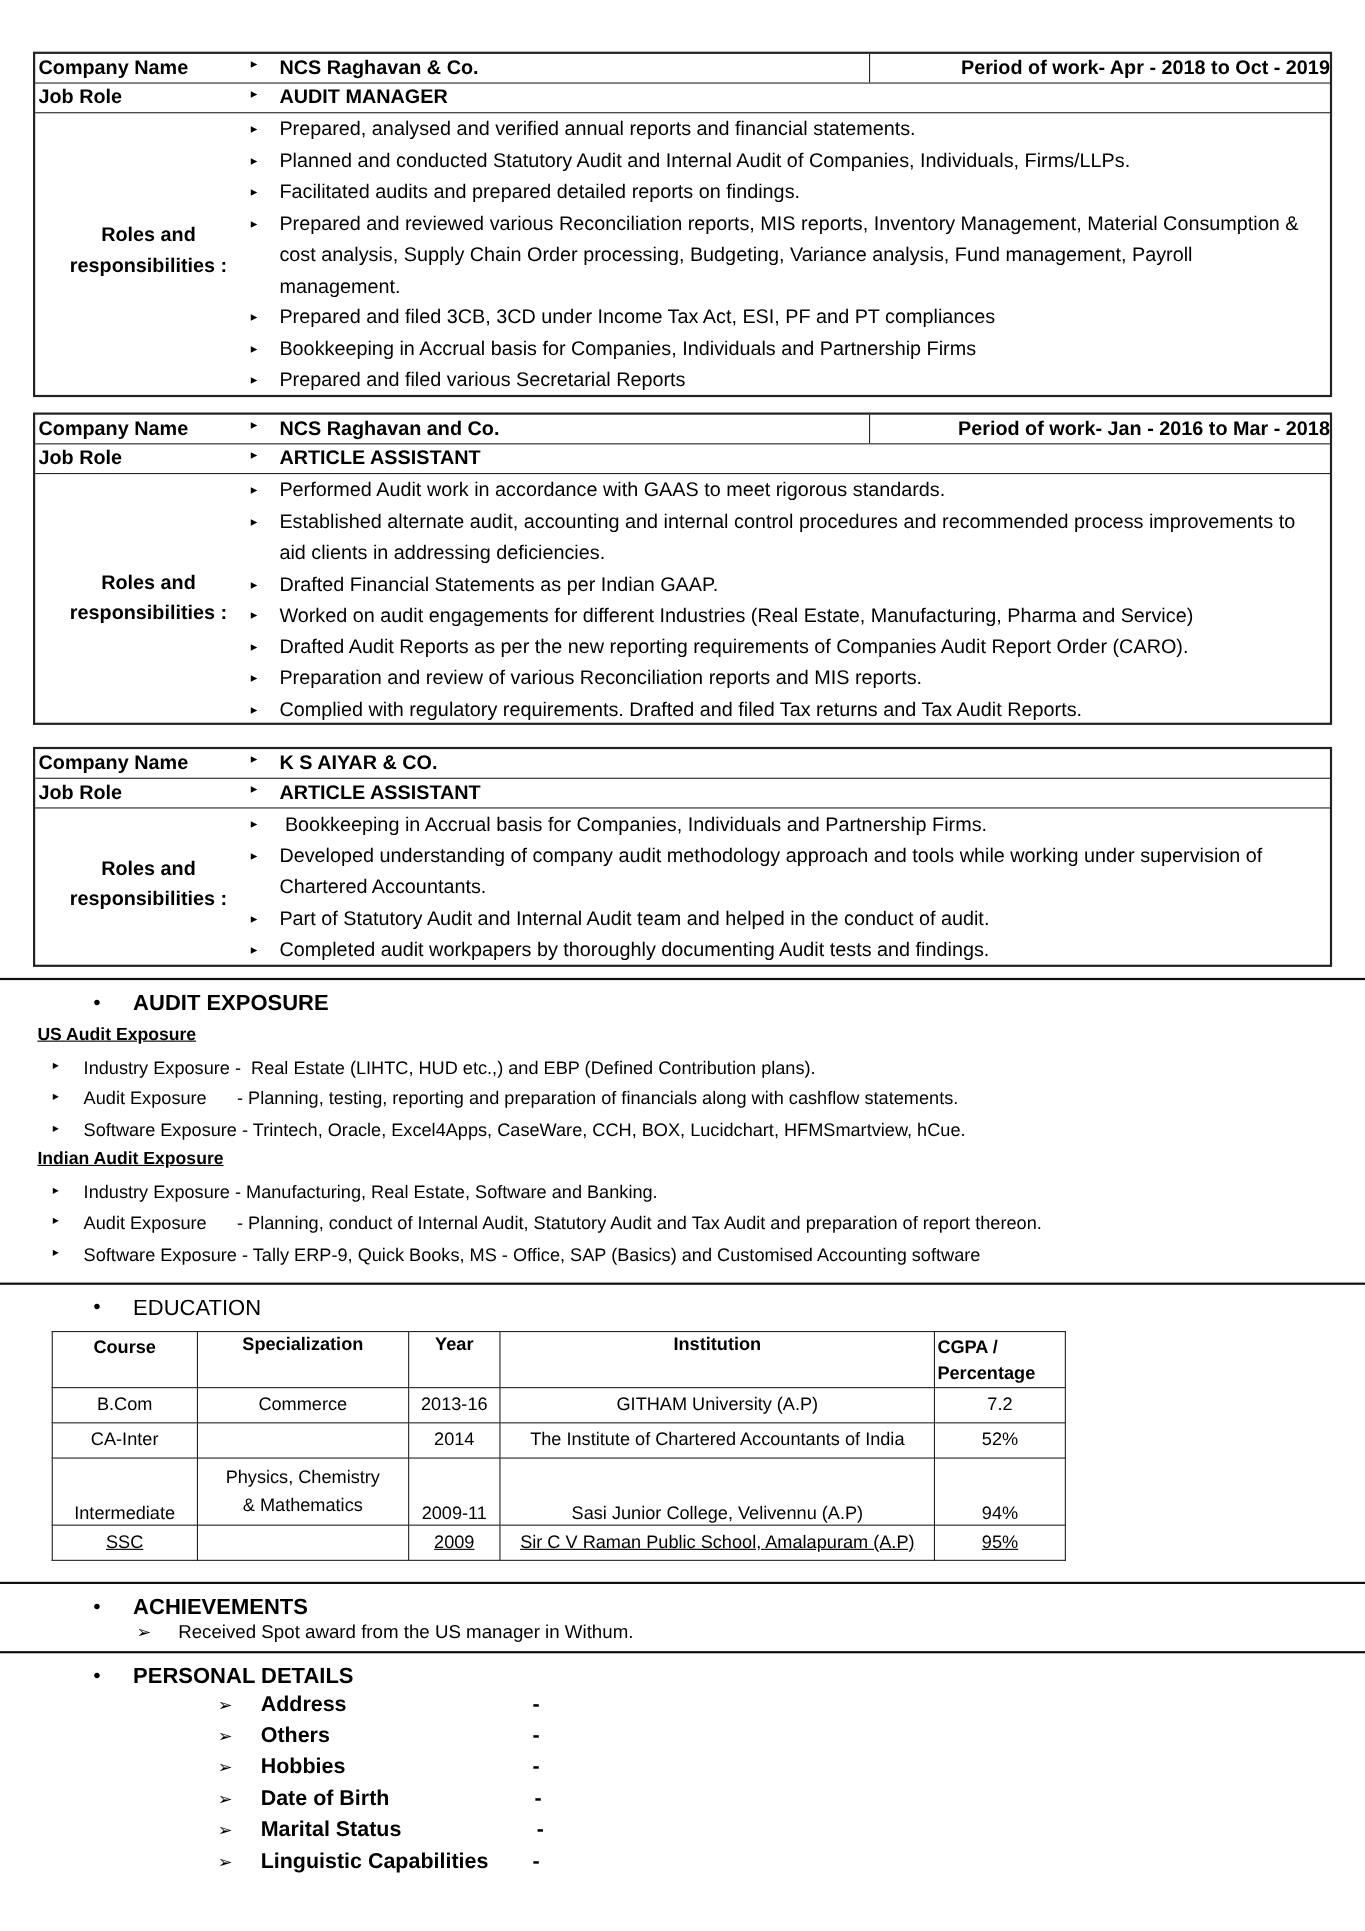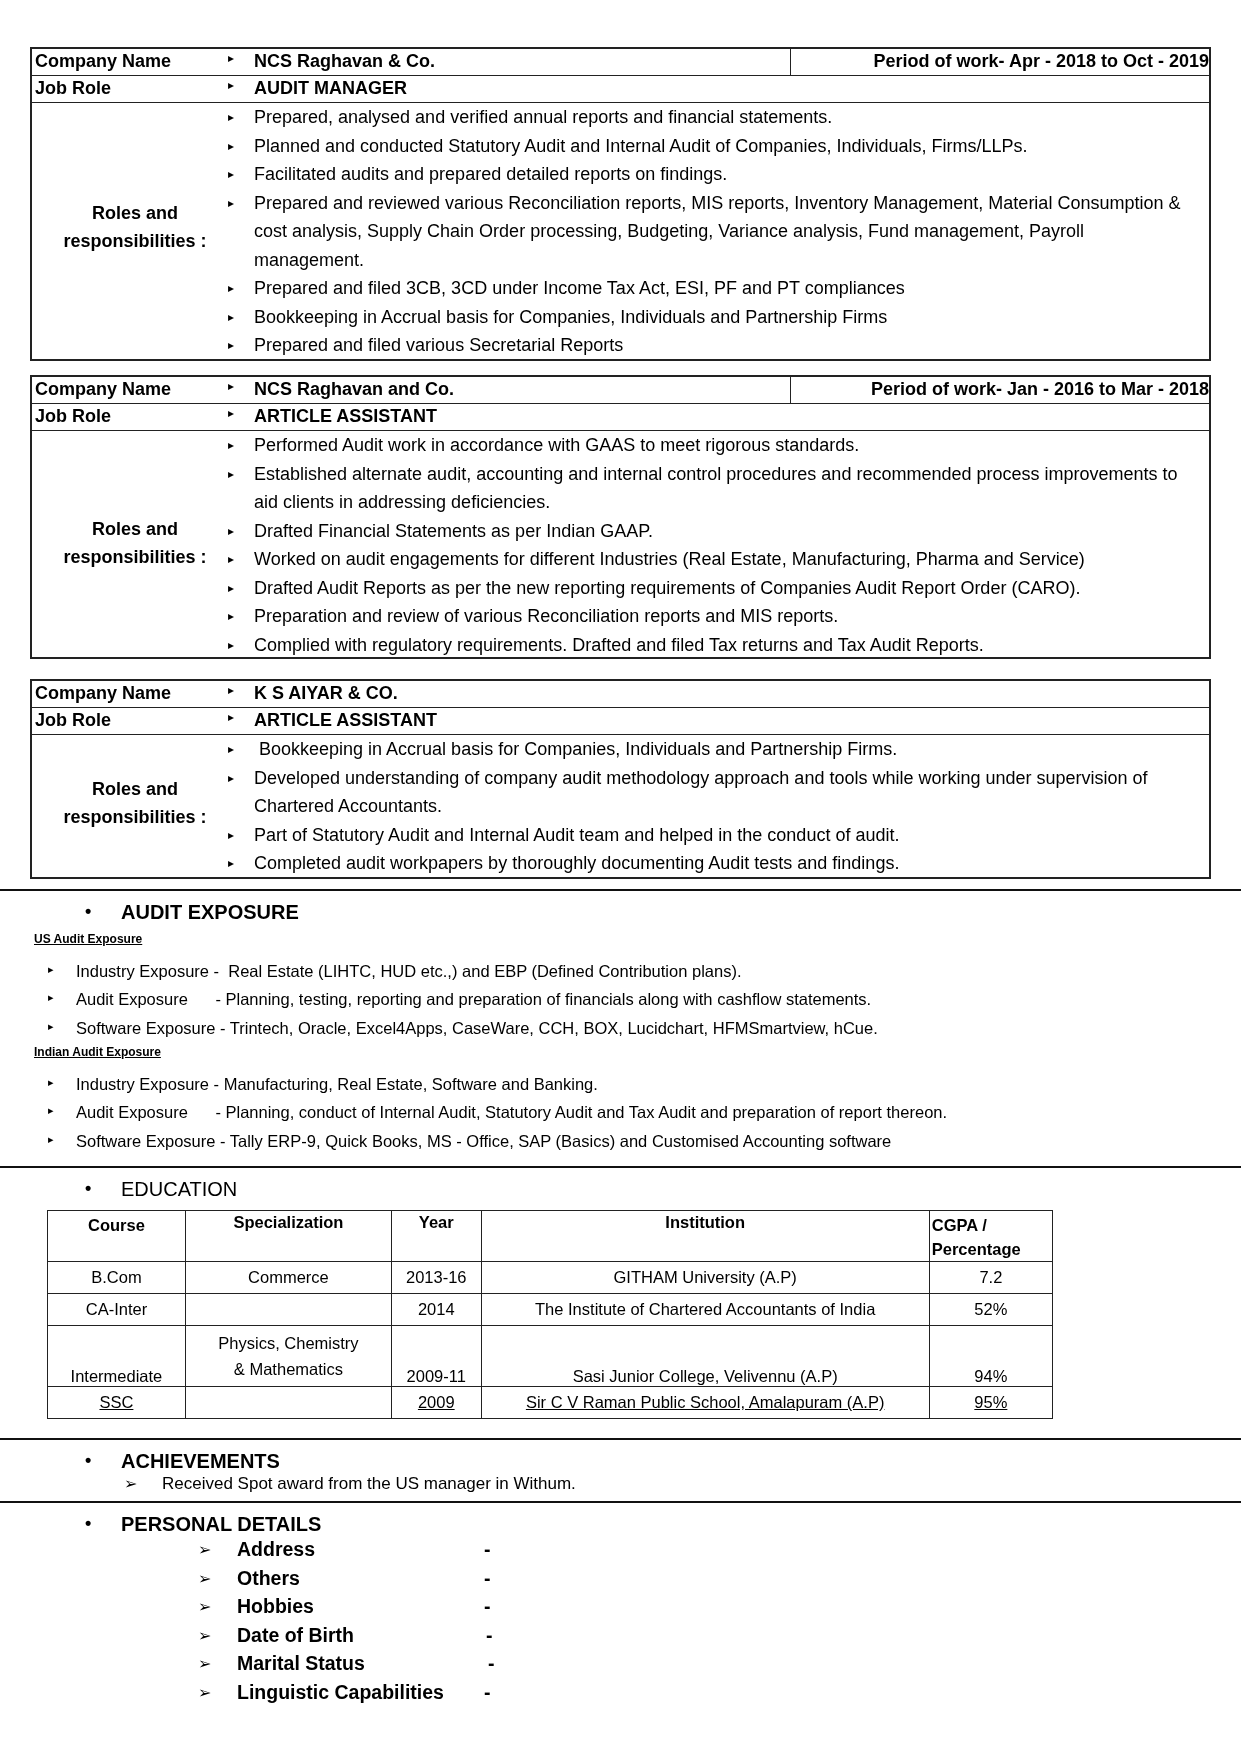--- a/index.html
+++ b/index.html
@@ -29,28 +29,28 @@
     .exp ul { list-style: none; margin: 0; padding: 0; }
     .exp li { position: relative; padding-left: 222px; padding-right: 20px; font-size: 18px; line-height: 28.5px; }
     .exp li .b { position: absolute; left: 196px; top: 0; font-size: 12px; }
 
     
     .sep { position: absolute; left: 0; width: 1241px; height: 0; border-top: 2.5px solid #111; }
 
     .sec-title { position: absolute; font-weight: bold; font-size: 20px; }
     .sec-title .dot { position: absolute; left: -36px; font-size: 18px; }
 
-    .sub-title { position: absolute; left: 34px; font-weight: bold; font-size: 12px; text-decoration: underline; }
+    .sub-title { position: absolute; left: 34px; font-weight: bold; font-size: 16px; text-decoration: underline; }
     .exp-list { position: absolute; left: 48px; list-style: none; margin: 0; padding: 0; }
     .exp-list li { position: relative; padding-left: 28px; font-size: 16.5px; line-height: 28.3px; white-space: pre; }
     .exp-list li .b { position: absolute; left: 0; top: -2px; font-size: 11px; }
 
     
     table.edu {
-      position: absolute; left: 47px; top: 1210px; width: 1006px;
+      position: absolute; left: 47px; top: 1210px; width: 922px;
       border-collapse: collapse; font-size: 16.5px;
     }
     table.edu td, table.edu th {
       border: 1.5px solid #222; text-align: center; padding: 0 2px;
     }
     table.edu th { font-weight: bold; vertical-align: top; padding-top: 2px; }
     table.edu th.cgpa { text-align: left; line-height: 24px; }
     table.edu td.bottom { vertical-align: bottom; }
 
     .ach-item { position: absolute; left: 126px; top: 1474px; font-size: 17px; }

